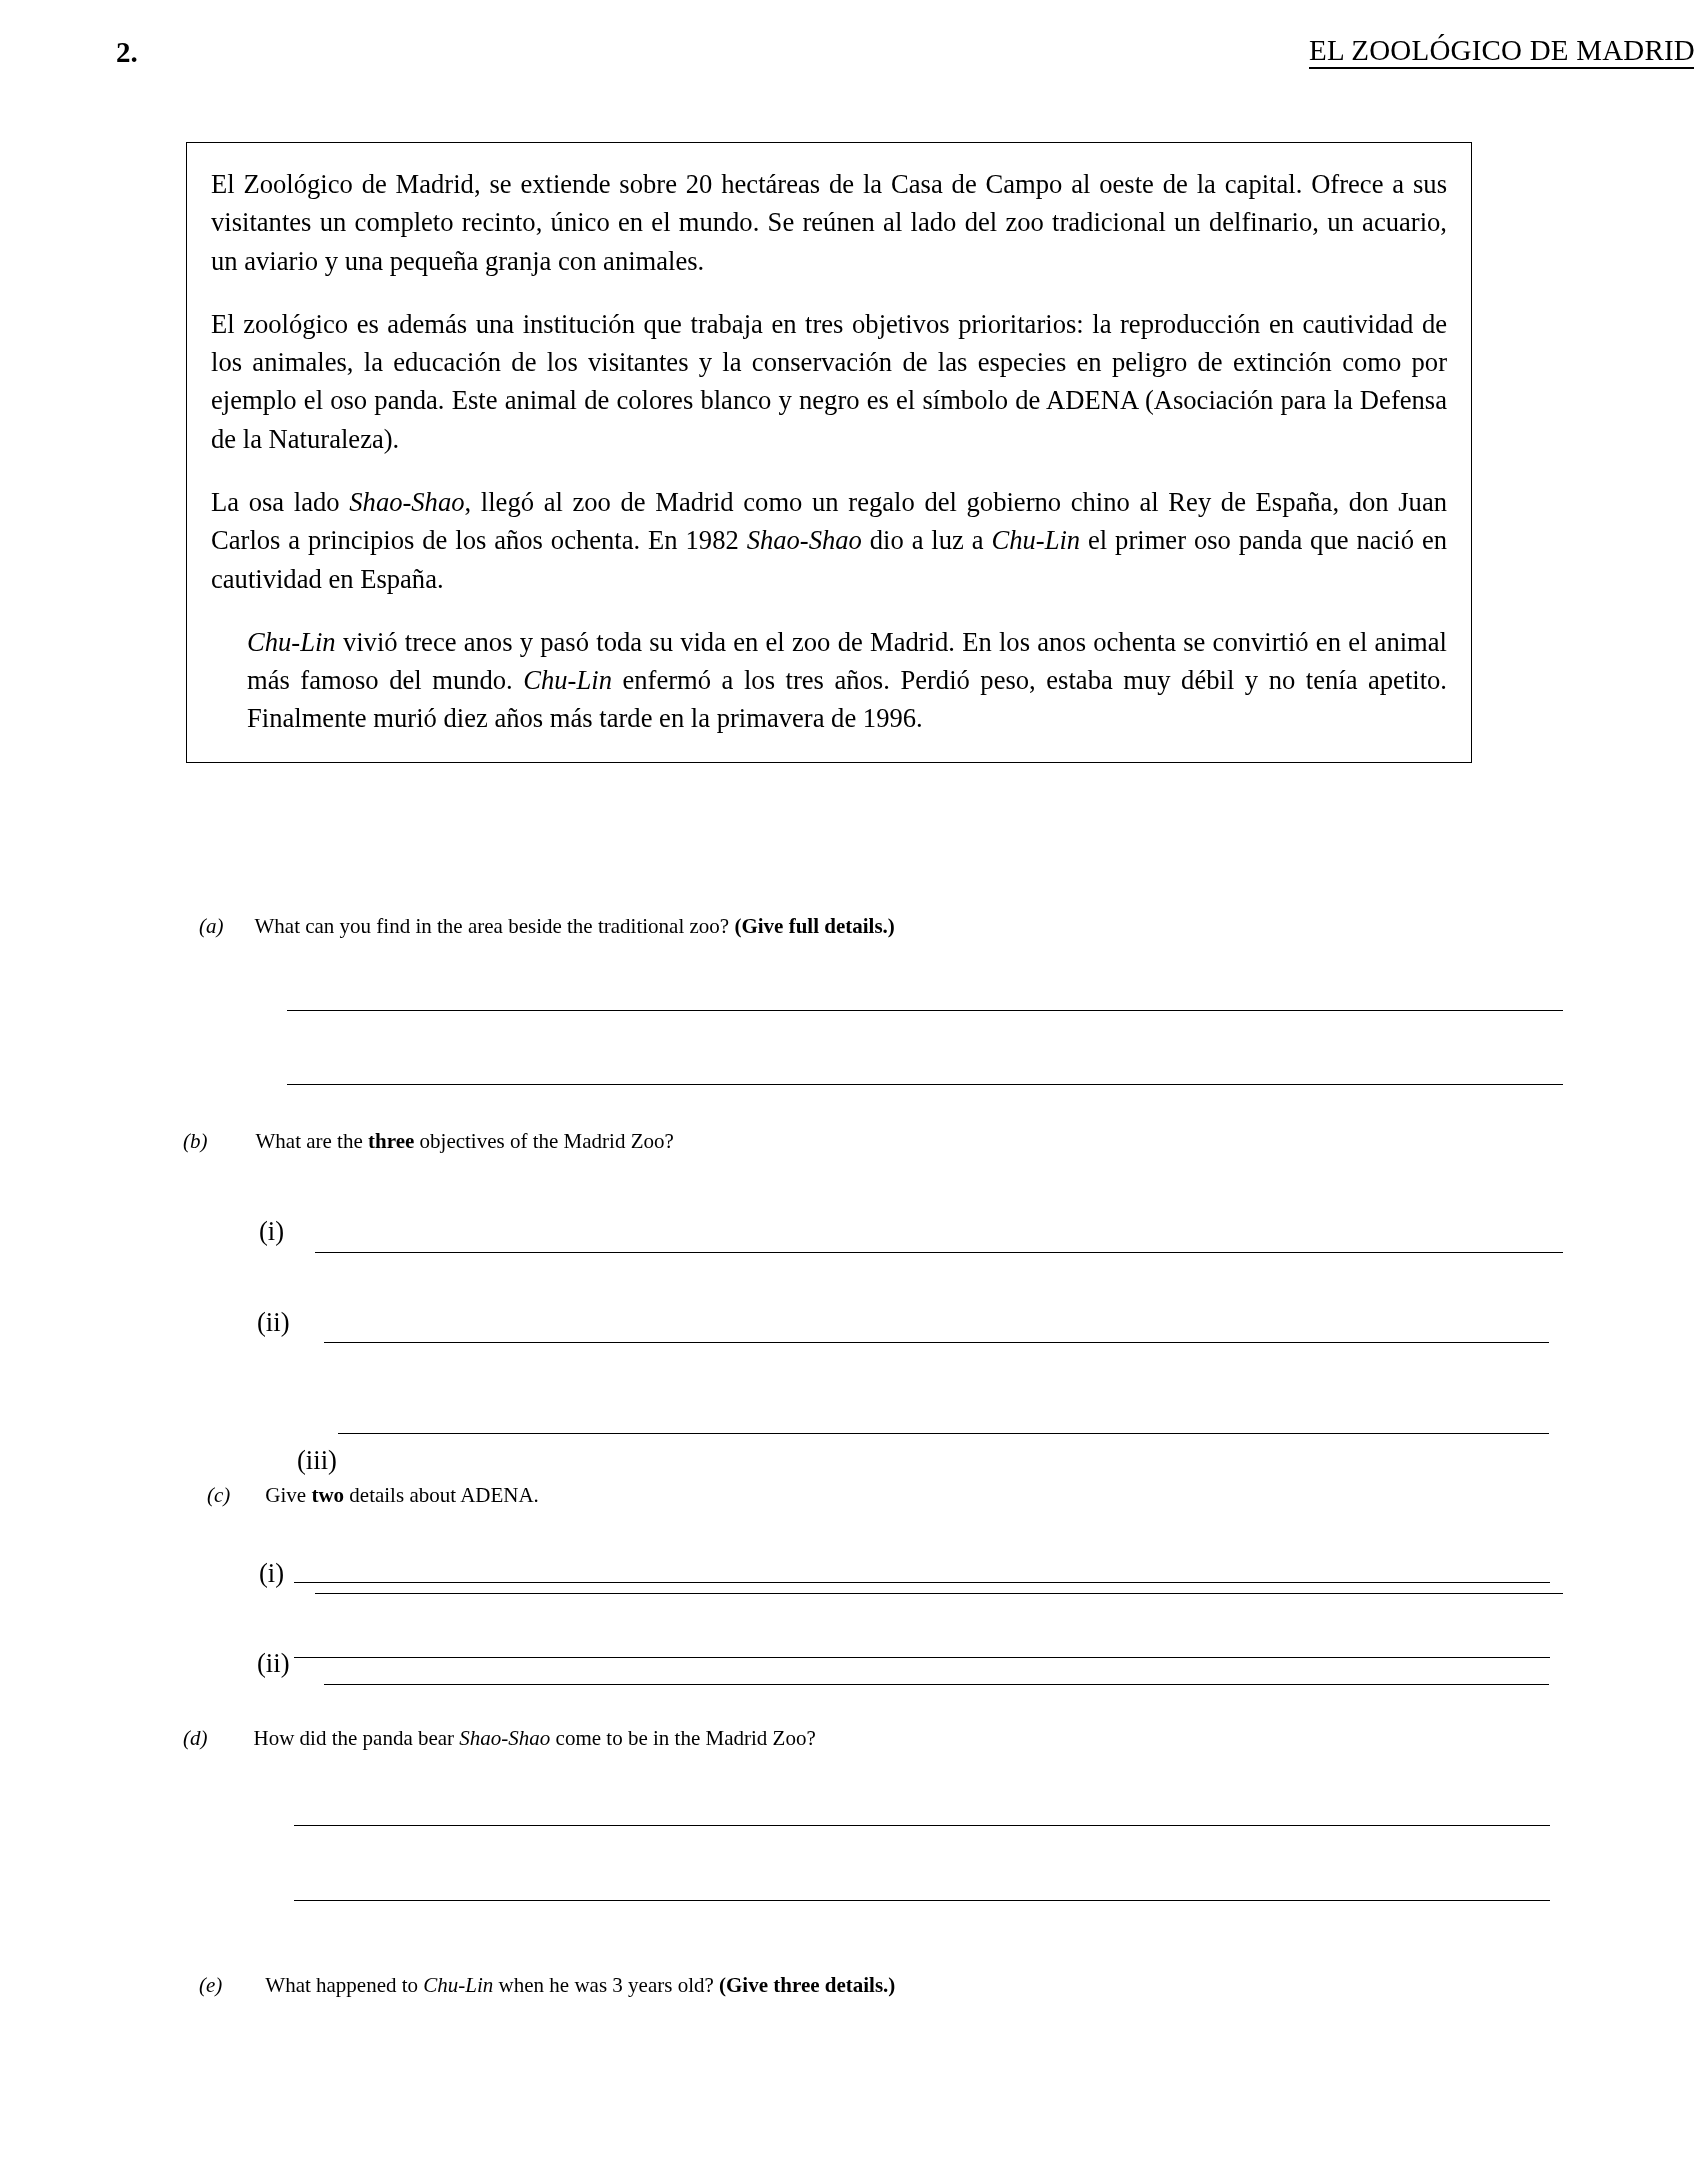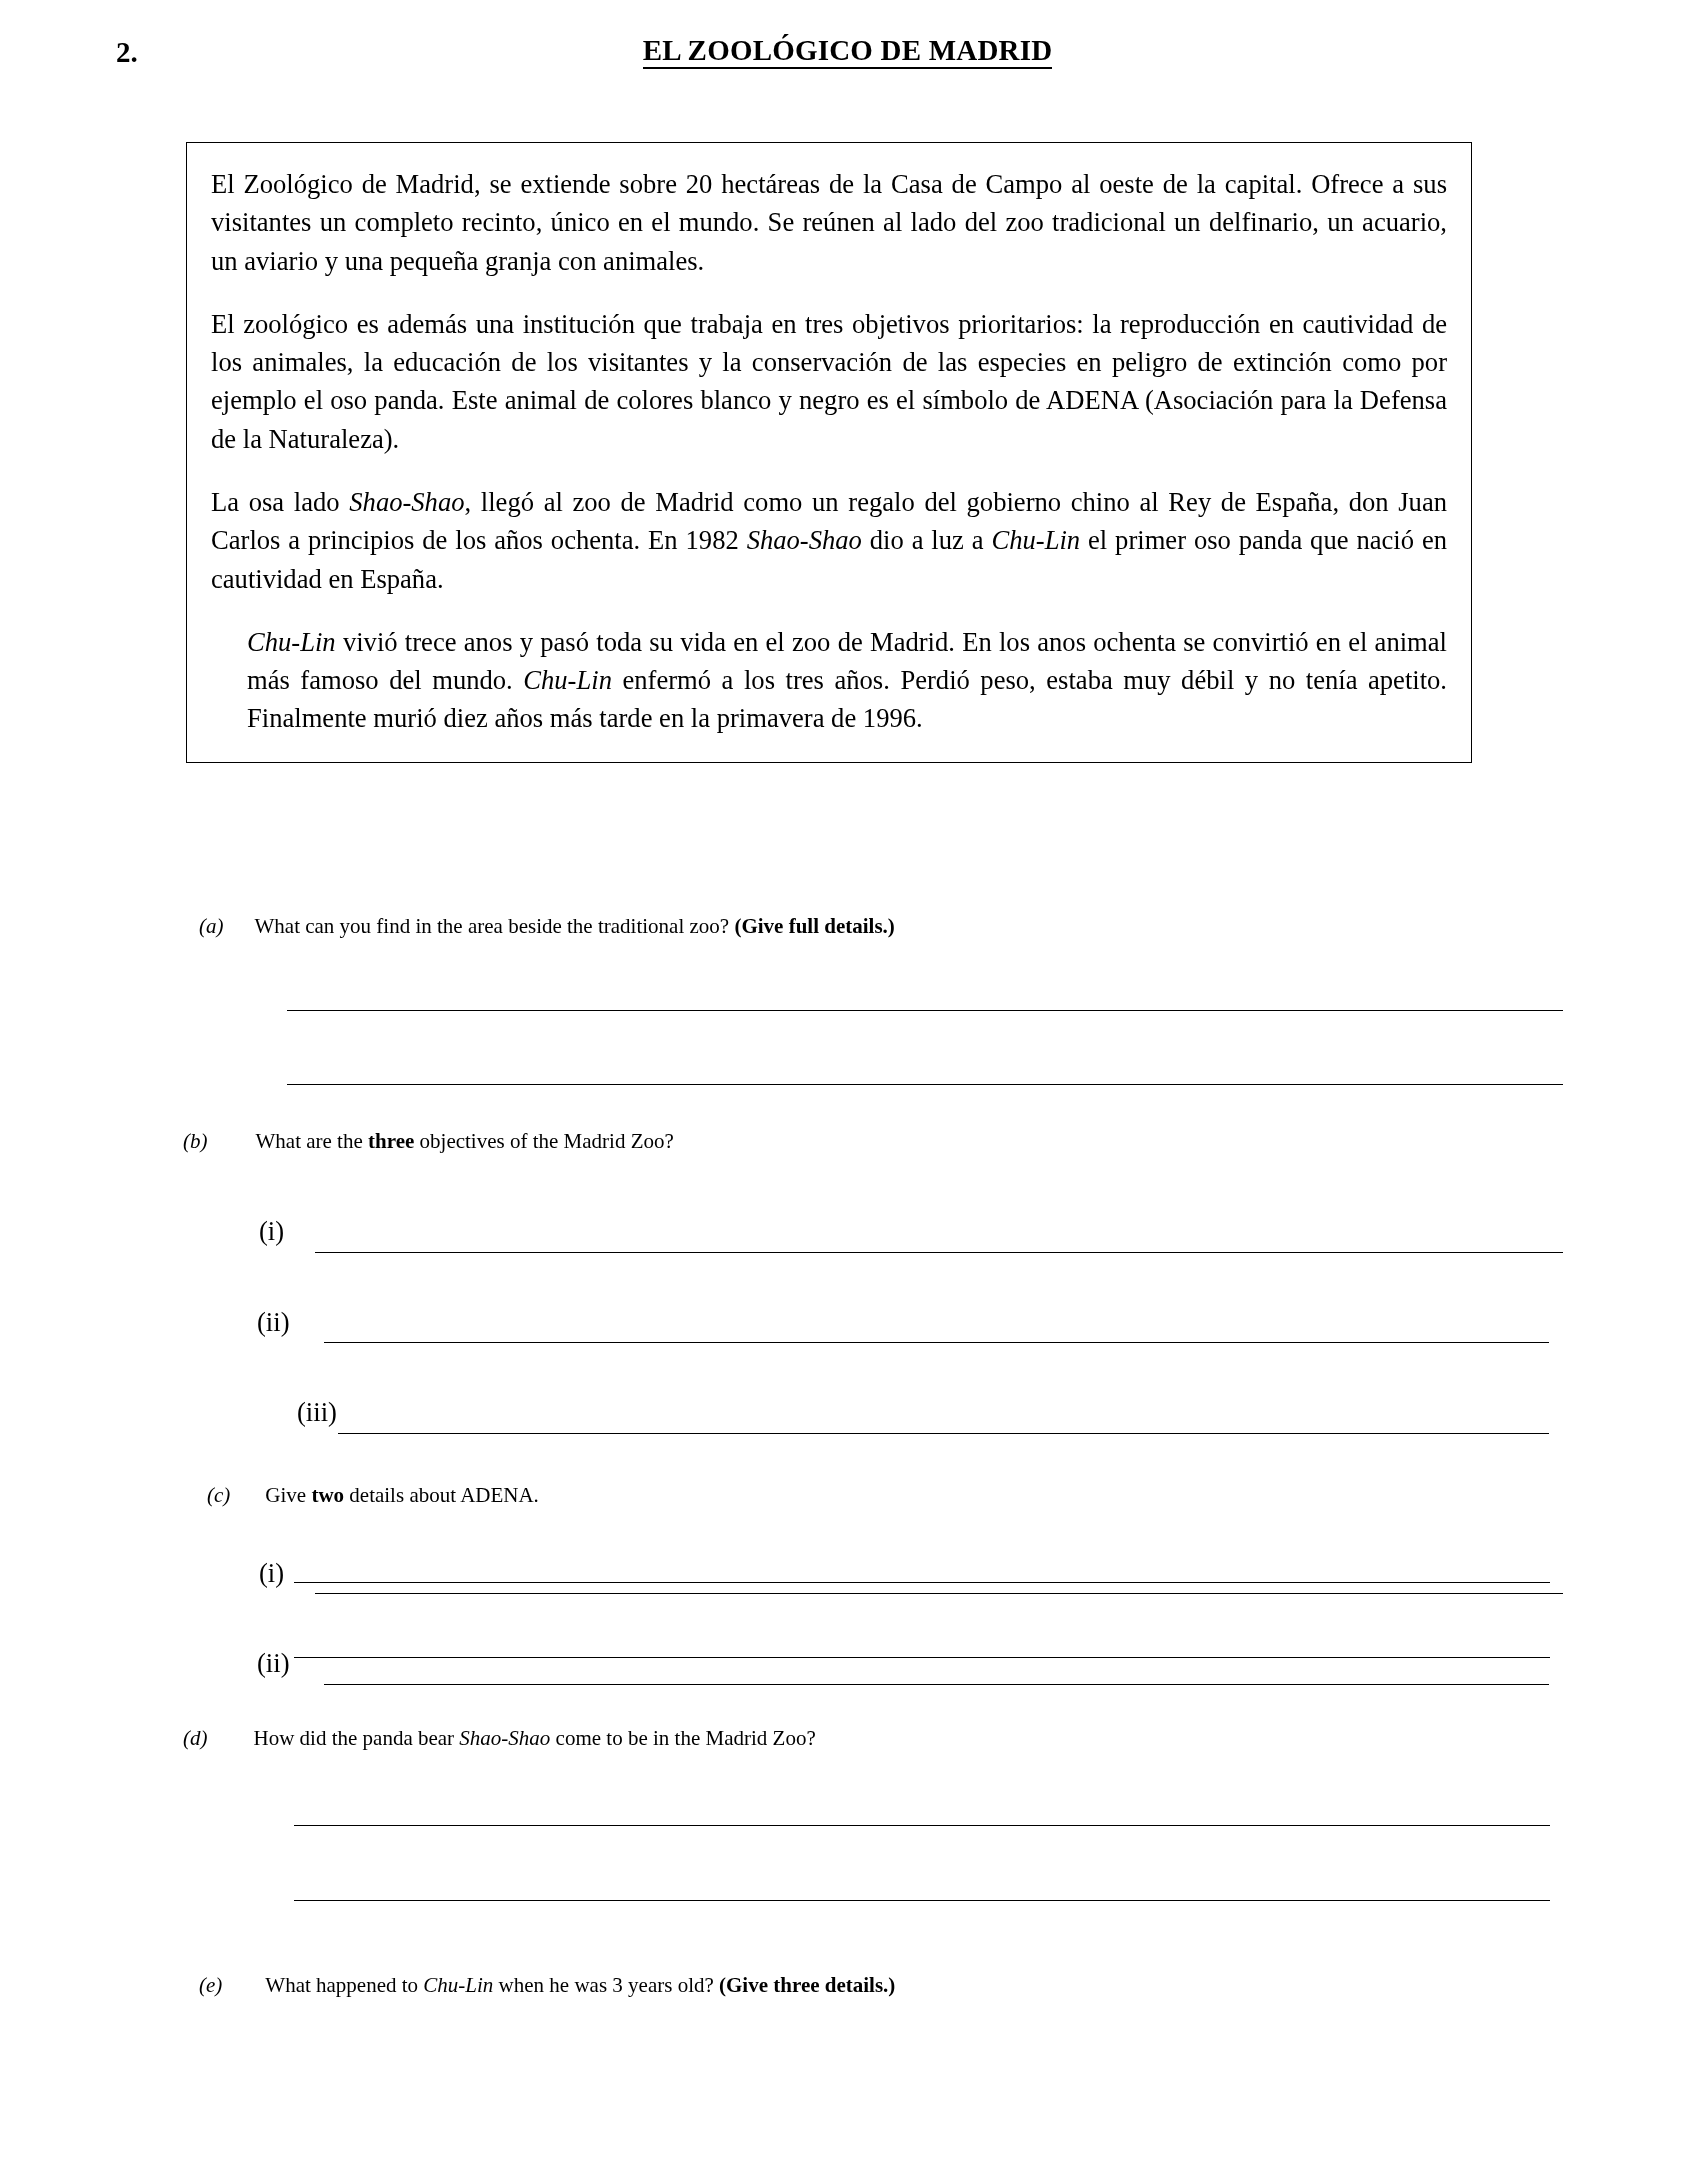--- a/index.html
+++ b/index.html
@@ -36,23 +36,23 @@
     top: 17px;
     font-size: 29px;
     font-weight: bold;
     line-height: 1;
   }
   .title {
     position: absolute;
     left: 0;
     top: 13px;
     width: 1695px;
-    text-align: center;
+    text-align: right;
     font-size: 29px;
-    font-weight: bold;
+    font-weight: normal;
     letter-spacing: 0.2px;
   }
   .title span {
     border-bottom: 2.8px solid #000;
     padding-bottom: 1.9px;
   }
 
   
   .passage-box {
     position: absolute;
@@ -130,21 +130,21 @@
 
   <div id="questions-area">
       <div class="q" style="left: 199px; top: 912px;"><span class="lbl">(a)</span><span class="txt" style="margin-left: 31px;"><span>What can you find in the area beside the traditional zoo? </span><b>(Give full details.)</b></span></div>
       <div class="rule" style="left: 287px; top: 1010px; width: 1276px;"></div>
       <div class="rule" style="left: 287px; top: 1084px; width: 1276px;"></div>
       <div class="q" style="left: 183px; top: 1127px; text-decoration: underline;"><span class="lbl">(b)</span><span class="txt" style="margin-left: 48px;"><span>What are the </span><b>three</b><span> objectives of the Madrid Zoo?</span></span></div>
       <div class="subitem" style="left: 259px; top: 1218px;">(i)</div>
       <div class="rule" style="left: 315px; top: 1252px; width: 1248px;"></div>
       <div class="subitem" style="left: 257px; top: 1309px;">(ii)</div>
       <div class="rule" style="left: 324px; top: 1342px; width: 1225px;"></div>
-      <div class="subitem" style="left: 297px; top: 1399px;">(iii)</div>
+      <div class="subitem" style="left: 297px; top: 1447px;">(iii)</div>
       <div class="rule" style="left: 338px; top: 1433px; width: 1211px;"></div>
       <div class="q" style="left: 207px; top: 1481px;"><span class="lbl">(c)</span><span class="txt" style="margin-left: 35px;"><span>Give </span><b>two</b><span> details about ADENA.</span></span></div>
       <div class="subitem" style="left: 259px; top: 1560px;">(i)</div>
       <div class="rule" style="left: 315px; top: 1593px; width: 1248px;"></div>
       <div class="subitem" style="left: 257px; top: 1650px;">(ii)</div>
       <div class="rule" style="left: 324px; top: 1684px; width: 1225px;"></div>
       <div class="q" style="left: 183px; top: 1724px;"><span class="lbl">(d)</span><span class="txt" style="margin-left: 46px;"><span>How did the panda bear </span><em>Shao-Shao</em><span> come to be in the Madrid Zoo?</span></span></div>
       <div class="rule" style="left: 294px; top: 1582px; width: 1256px;"></div>
       <div class="rule" style="left: 294px; top: 1657px; width: 1256px;"></div>
       <div class="q" style="left: 199px; top: 1971px;"><span class="lbl">(e)</span><span class="txt" style="margin-left: 43px;"><span>What happened to </span><em>Chu-Lin</em><span> when he was 3 years old? </span><b>(Give three details.)</b></span></div>

